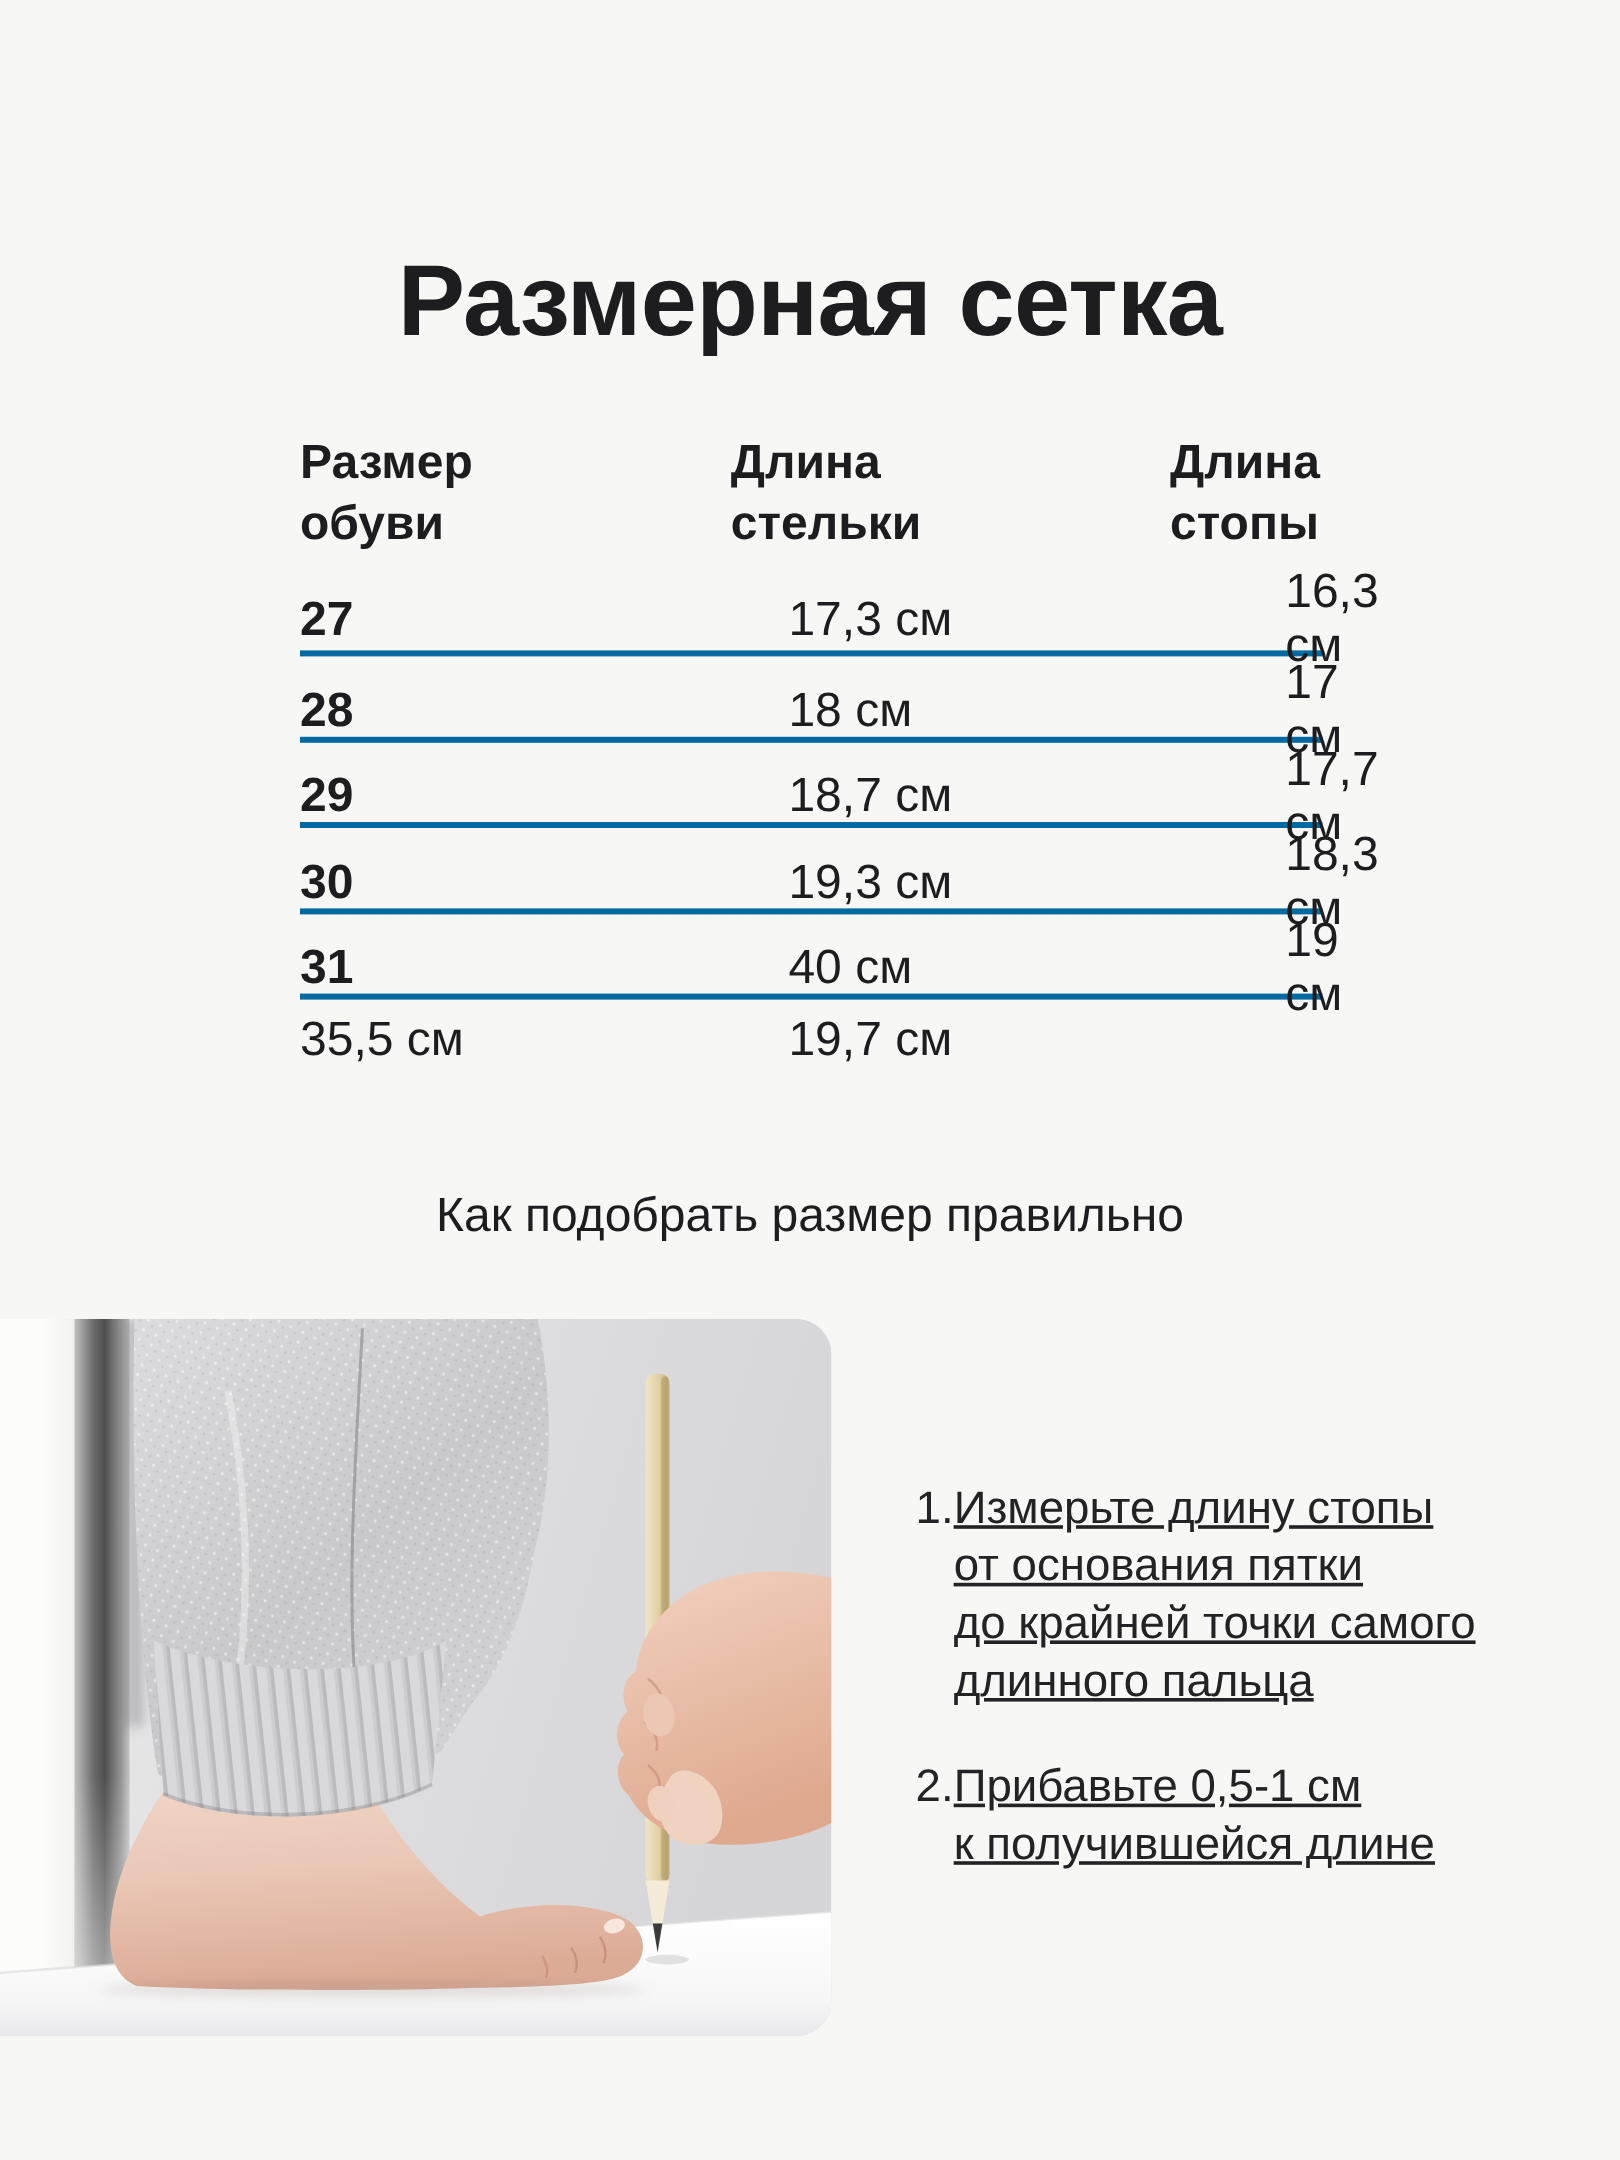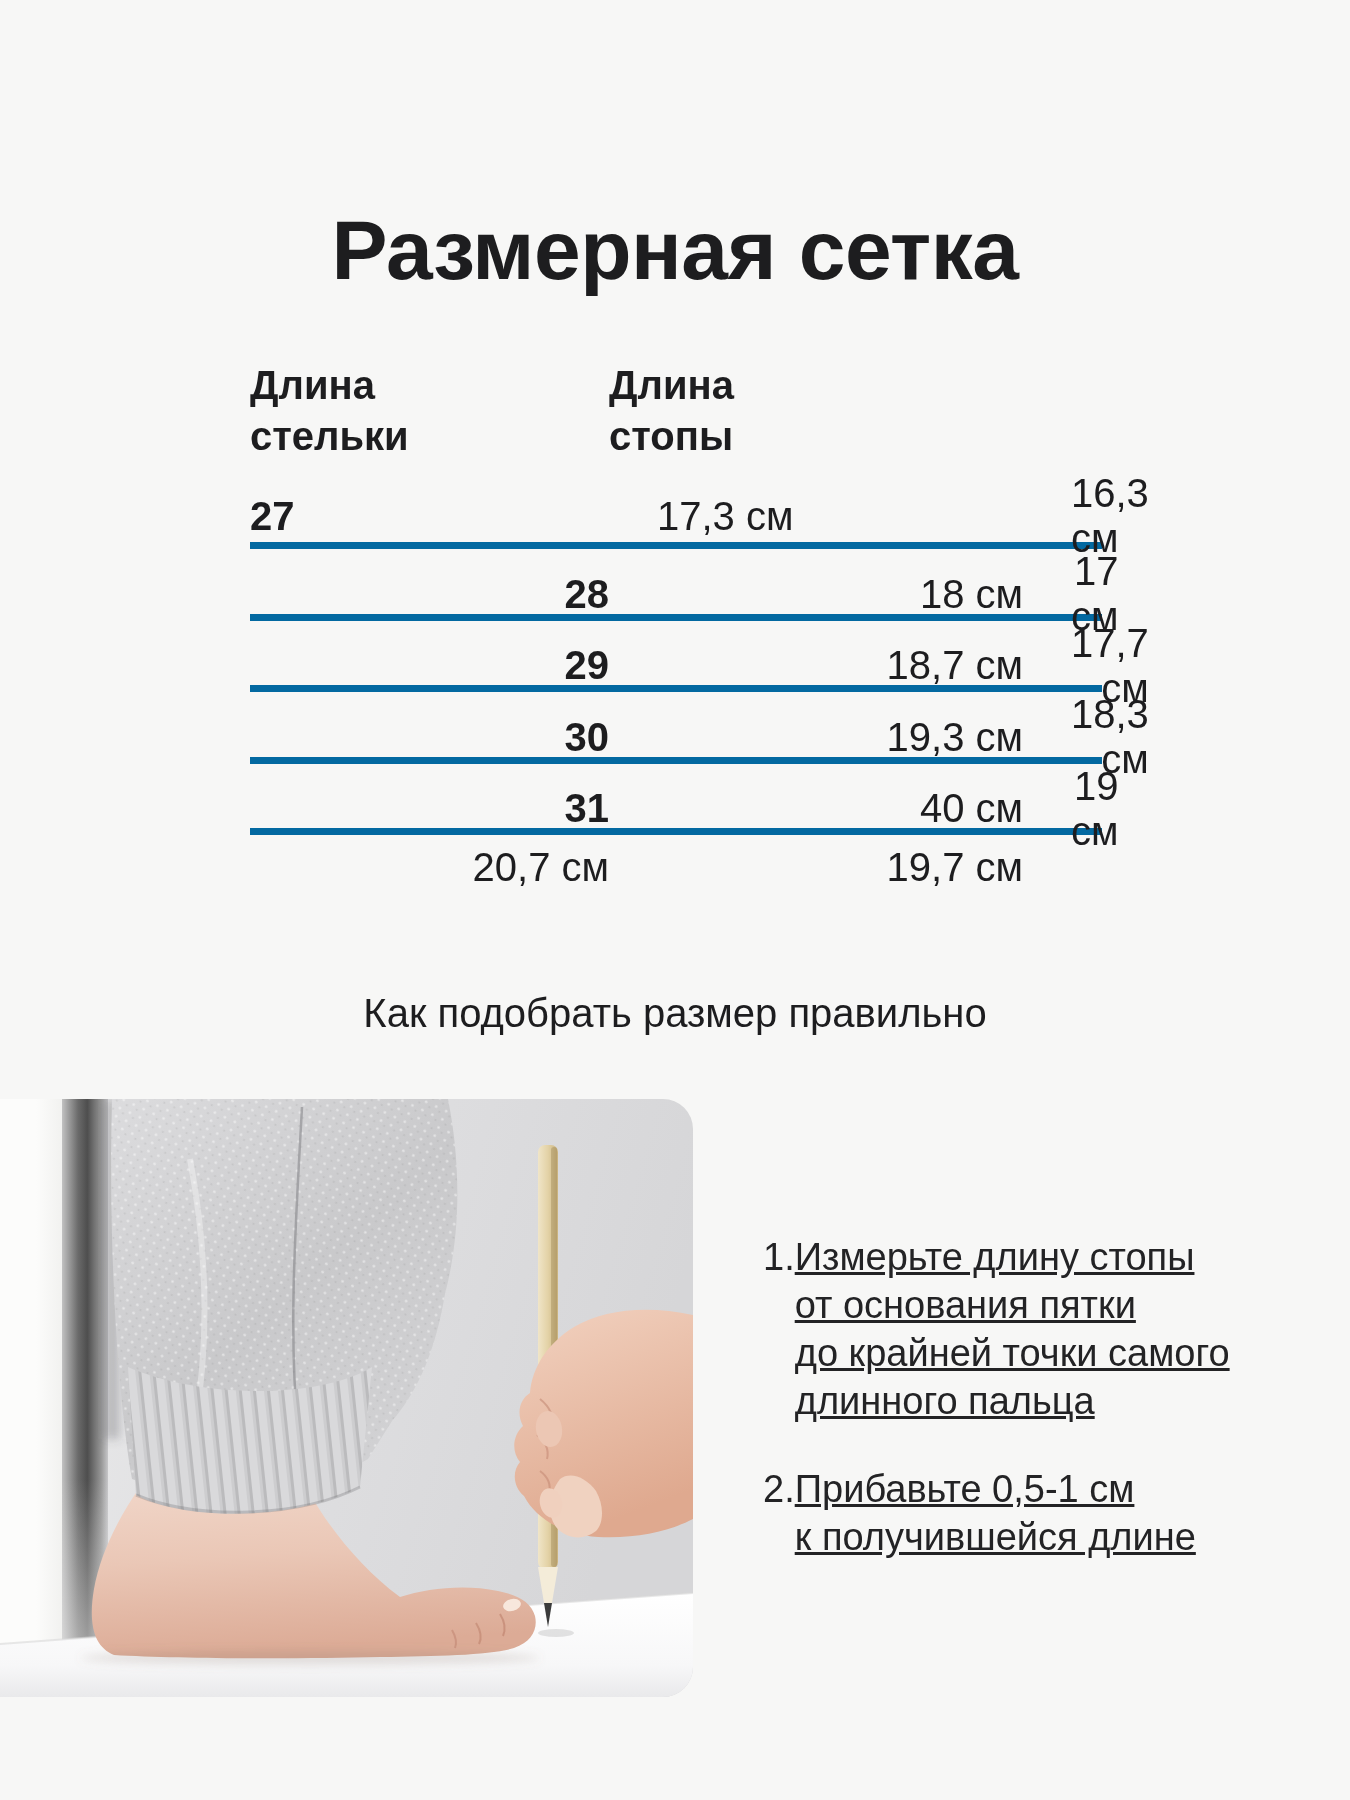--- a/index.html
+++ b/index.html
@@ -15,21 +15,21 @@
   .size-table{position:absolute;left:250px;top:360px;width:852px;}
   .thead{
     display:grid;grid-template-columns:359px 366px 1fr;
     font-size:40px;font-weight:700;line-height:51px;white-space:pre-line;
   }
   .tbody{margin-top:9px;}
   .trow{
     display:grid;grid-template-columns:359px 366px 1fr;
     height:71.4px;align-items:center;font-size:40px;box-sizing:border-box;gap:48px;
   }
-  .trow + .trow{border-top:7px solid #0369a1;text-align:right;}
+  .trow + .trow{border-top:5px solid #0369a1;}
   .td-size{font-weight:700;}
   .section-heading{
     position:absolute;top:958px;left:0;width:100%;
     text-align:center;font-size:40px;font-weight:400;
   }
   .photo{
     position:absolute;left:0;top:1099px;width:693px;height:598px;
     border-radius:0 30px 30px 0;overflow:hidden;margin:0;
   }
   .photo svg{display:block;width:693px;height:598px;}
@@ -44,20 +44,22 @@
 </style>
 </head>
 <body>
 
 <main>
 
   <h1 class="page-title">Размерная сетка</h1>
 
   <section class="size-table">
     <div class="thead">
+      <div>Размер
+обуви</div>
       <div>Длина
 стельки</div>
       <div>Длина
 стопы</div>
     </div>
     <div class="tbody">
       <div class="trow">
         <div class="td-size">27</div>
         <div>17,3 см</div>
         <div>16,3 см</div>
@@ -76,21 +78,21 @@
         <div class="td-size">30</div>
         <div>19,3 см</div>
         <div>18,3 см</div>
       </div>
       <div class="trow">
         <div class="td-size">31</div>
         <div>40 см</div>
         <div>19 см</div>
       </div>
       <div class="trow">
-        <div>20,7 см</div>
+        <div>35,5 см</div>
         <div>19,7 см</div>
       </div>
     </div>
   </section>
 
   <h2 class="section-heading">Как подобрать размер правильно</h2>
 
   <figure class="photo">
     <svg viewBox="0 0 693 598" xmlns="http://www.w3.org/2000/svg">
       <defs>

